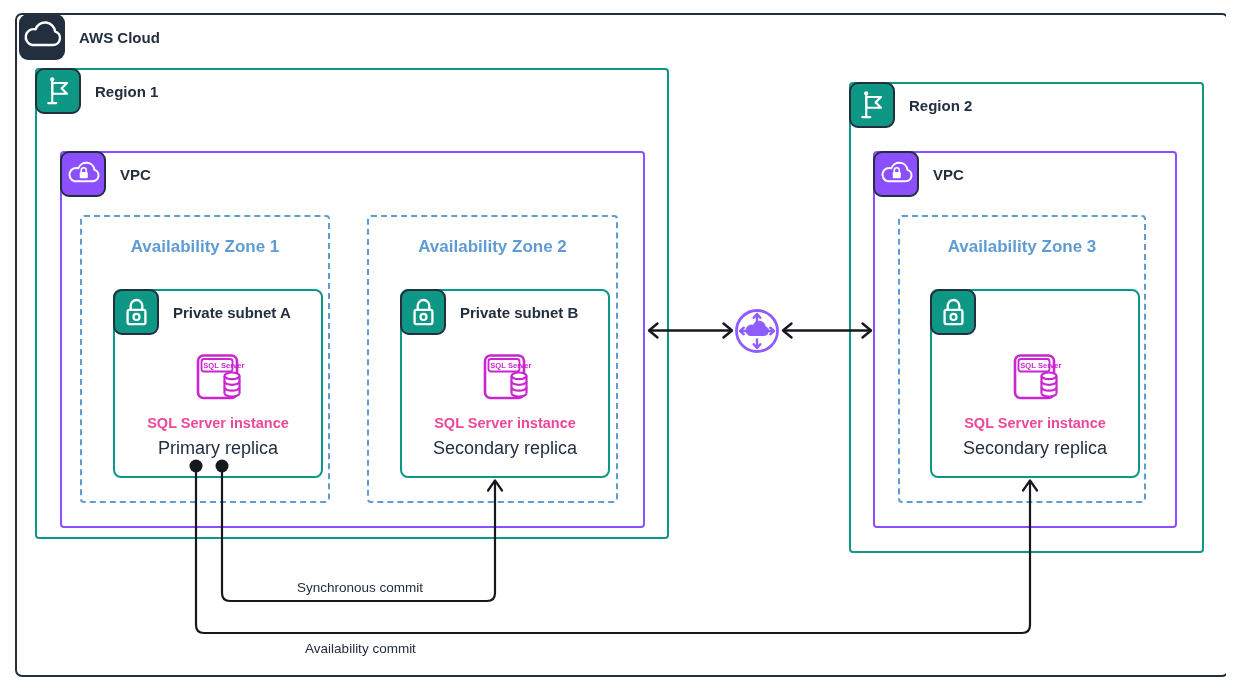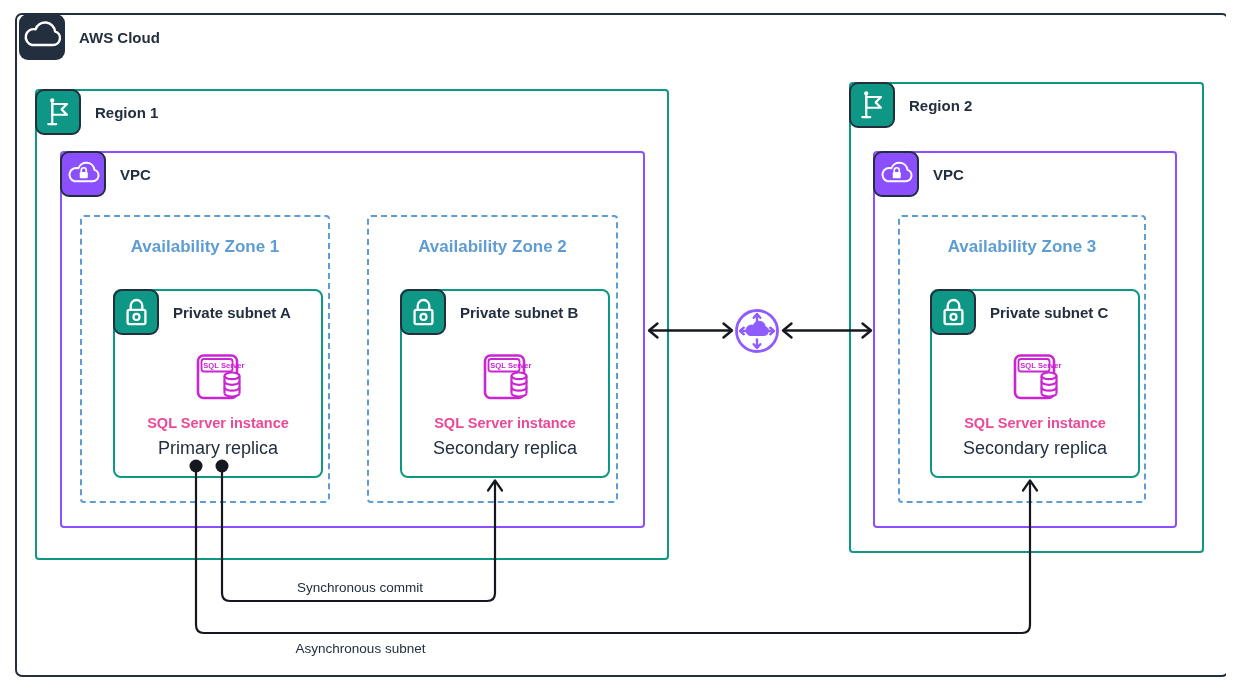--- a/index.html
+++ b/index.html
@@ -54,21 +54,21 @@
 
   <div class="group-box aws-box" style="left:15px;top:13px;width:1214px;height:664px;">
     <div class="corner-icon icon-dark" style="left:2px;top:-1px;">
       <svg width="46" height="46" viewBox="0 0 46 46">
         <path d="M13 31 H34 a7 7 0 0 0 2 -13.7 a10 10 0 0 0 -19.4 -2 A7.3 7.3 0 0 0 13 31 Z" fill="none" stroke="#ffffff" stroke-width="2.4" stroke-linejoin="round" stroke-linecap="round"></path>
       </svg>
     </div>
     <div class="box-title" style="left:62px;top:-1px;">AWS Cloud</div>
   </div>
 
-  <div class="group-box region-box" style="left:35px;top:89px;width:634px;height:471px;">
+  <div class="group-box region-box" style="left:35px;top:68px;width:634px;height:471px;">
     <div class="corner-icon icon-teal">
       <svg width="41" height="41" viewBox="0 0 46 46">
         <circle cx="16" cy="9.5" r="2.4" fill="#ffffff"></circle>
         <path d="M16 12 V36" stroke="#ffffff" stroke-width="2.4" stroke-linecap="round"></path>
         <path d="M11.5 36 H20.5" stroke="#ffffff" stroke-width="2.4" stroke-linecap="round"></path>
         <path d="M16 13.5 H32.5 L26.5 19.5 L32.5 25.5 H16 Z" fill="none" stroke="#ffffff" stroke-width="2.4" stroke-linejoin="round"></path>
       </svg>
     </div>
     <div class="box-title">Region 1</div>
   </div>
@@ -170,21 +170,20 @@
   </div>
 
   <div class="group-box subnet-box" style="left:920px;top:289px;width:210px;height:189px;">
     <div class="corner-icon icon-teal">
       <svg width="41" height="41" viewBox="0 0 46 46">
         <path d="M16.5 20 v-4.5 a6.5 6.5 0 0 1 13 0 V20" fill="none" stroke="#ffffff" stroke-width="2.6"></path>
         <rect x="13" y="20" width="20" height="16" rx="2" fill="none" stroke="#ffffff" stroke-width="2.6"></rect>
         <circle cx="23" cy="28" r="3.4" fill="none" stroke="#ffffff" stroke-width="2.4"></circle>
       </svg>
     </div>
-    <div class="box-title">Private subnet C</div>
     <svg class="sql-icon" style="left:80px;top:62px;" viewBox="0 0 50 48">
       <rect x="3" y="2.5" width="39" height="42.5" rx="5.5" fill="#ffffff" stroke="#C925D1" stroke-width="2.6"></rect>
       <rect x="6.5" y="6" width="31" height="12.5" rx="2.5" fill="#ffffff" stroke="#C925D1" stroke-width="1.8"></rect>
       <text x="8.3" y="15.3" font-size="7.6" font-weight="bold" fill="#C925D1">SQL Server</text>
       <rect x="28.5" y="20" width="17" height="22.5" fill="#ffffff"></rect>
       <path d="M29.5 22.8 V40.2" stroke="#C925D1" stroke-width="2.2" fill="none"></path>
       <path d="M44.5 22.8 V40.2" stroke="#C925D1" stroke-width="2.2" fill="none"></path>
       <ellipse cx="37" cy="22.8" rx="7.5" ry="3.3" fill="none" stroke="#C925D1" stroke-width="2.2"></ellipse>
       <path d="M29.5 28.5 a7.5 3.3 0 0 0 15 0" fill="none" stroke="#C925D1" stroke-width="2.2"></path>
       <path d="M29.5 34.3 a7.5 3.3 0 0 0 15 0" fill="none" stroke="#C925D1" stroke-width="2.2"></path>
@@ -229,15 +228,15 @@
       <path d="M488 490.5 L495 480.5 L502 490.5" stroke="#15191F" stroke-width="2.2" fill="none" stroke-linecap="round" stroke-linejoin="round"></path>
     </g>
 
     <g>
       <path d="M196 470 V625 Q196 633 204 633 H1022 Q1030 633 1030 625 V482" stroke="#15191F" stroke-width="2.2" fill="none"></path>
       <path d="M1023 490.5 L1030 480.5 L1037 490.5" stroke="#15191F" stroke-width="2.2" fill="none" stroke-linecap="round" stroke-linejoin="round"></path>
     </g>
   </svg>
 
   <div class="commit-label" style="left:270px;top:580px;width:180px;">Synchronous commit</div>
-  <div class="commit-label" style="left:263px;top:641px;width:195px;">Asynchronous subnet</div>
+  <div class="commit-label" style="left:263px;top:641px;width:195px;">Availability commit</div>
 
 </div>
 
 </body></html>

